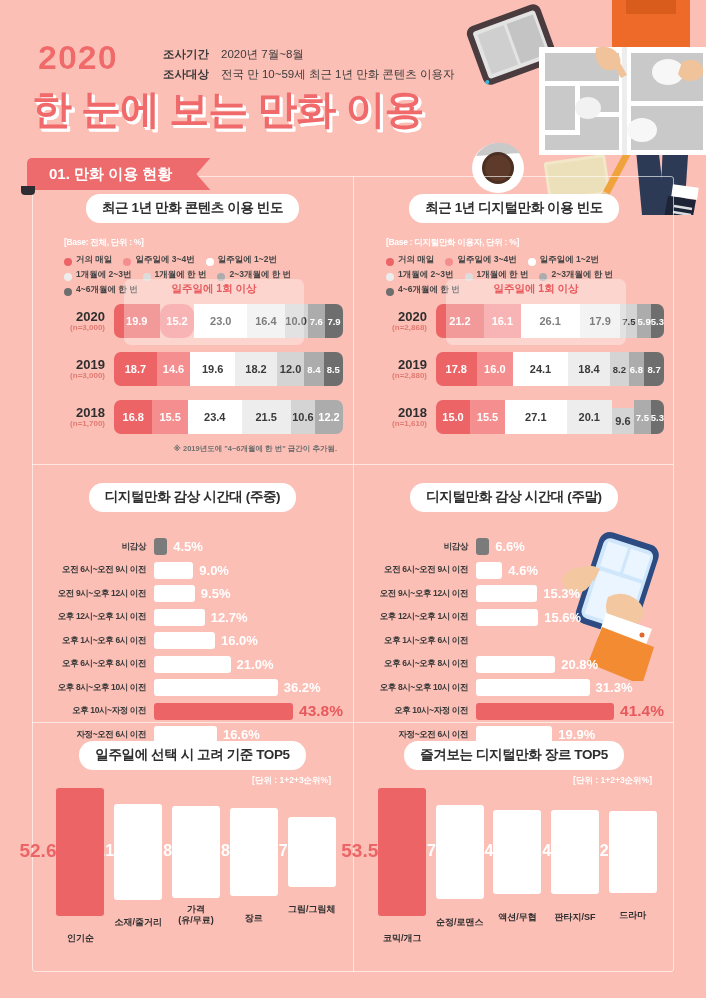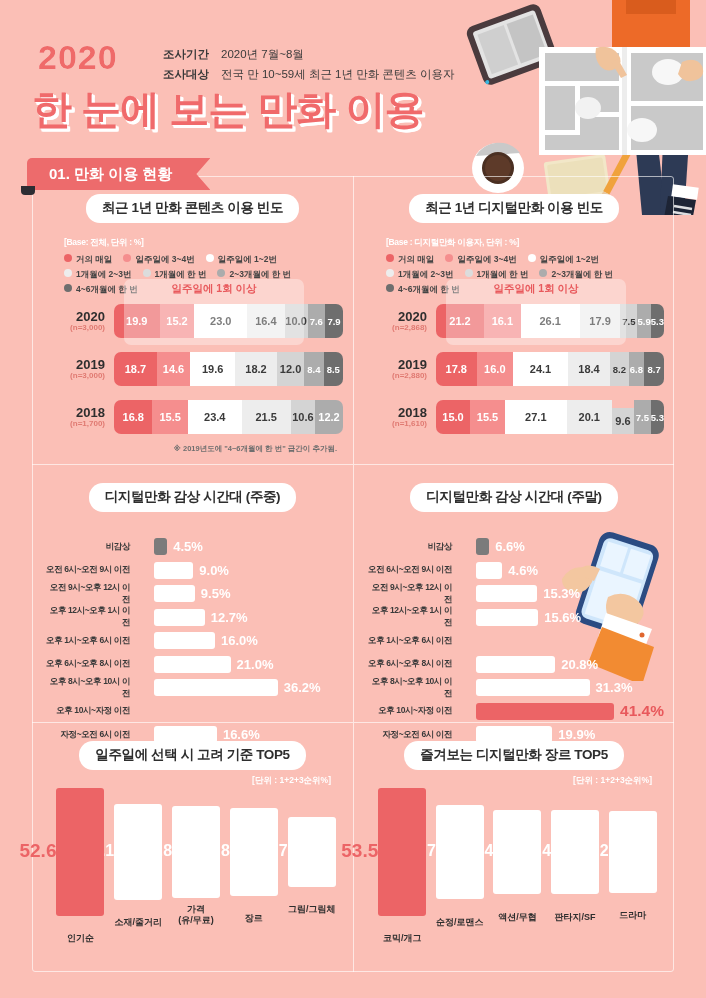--- a/index.html
+++ b/index.html
@@ -67,21 +67,21 @@
     margin:18px auto 0; display:table; padding:5px 16px 6px;
     background:#fff; border-radius:14px;
     font-size:13.5px; font-weight:bold; color:#2e2e2e; letter-spacing:-.4px;
     position:relative; z-index:3;
   }
 
   .baseline { margin:14px 0 0 22px; font-size:8.5px; color:#fff; font-weight:bold; letter-spacing:-.3px; }
 
   
   .legend { margin:5px 0 0 22px; display:flex; flex-wrap:wrap; max-width:300px; row-gap:3px; }
-  .lg { display:flex; align-items:flex-start; margin-right:11px; font-size:8.5px; font-weight:bold; color:#444; white-space:nowrap; }
+  .lg { display:flex; align-items:flex-end; margin-right:11px; font-size:8.5px; font-weight:bold; color:#444; white-space:nowrap; }
   .dot { width:8px; height:8px; border-radius:50%; margin-right:4px; display:inline-block; }
 
   
   .weekcap {
     position:absolute; top:103px; left:92px; width:180px; height:66px;
     background:rgba(255,255,255,.34); border-radius:7px 7px 7px 7px; z-index:1;
   }
   .weekcap-txt {
     position:absolute; top:106px; left:92px; width:180px;
     text-align:center; font-size:10.5px; font-weight:bold; color:#E8595C; z-index:2;
@@ -91,21 +91,21 @@
   .sylab { width:72px; text-align:right; padding-right:9px; flex:none; }
   .syear { font-size:13px; font-weight:bold; color:#2e2e2e; line-height:1.05; }
   .sn { font-size:8px; color:#E07A72; font-weight:bold; }
   .sbar { flex:1; display:flex; height:34px; border-radius:7px; overflow:hidden; }
   .seg { display:flex; align-items:center; justify-content:center; font-weight:bold; font-size:11px; }
   .footnote { position:absolute; bottom:10px; right:16px; font-size:7.5px; color:#6f6f6f; font-weight:bold; }
 
   
   .hrows { position:absolute; top:72px; left:10px; right:10px; }
   .hrow { display:flex; align-items:center; height:19px; margin-bottom:4.5px; }
-  .hlab { width:112px; text-align:right; padding-right:24px; font-size:8.5px; font-weight:bold; color:#3a3a3a; flex:none; letter-spacing:-.4px; }
+  .hlab { width:112px; text-align:right; padding-right:8px; font-size:8.5px; font-weight:bold; color:#3a3a3a; flex:none; letter-spacing:-.4px; }
   .htrack { flex:1; display:flex; align-items:center; }
   .hbar { height:17px; border-radius:3px; background:#fff; }
   .hval { margin-left:6px; font-size:13px; font-weight:bold; color:#fff; white-space:nowrap; }
   .hrow.hi .hval { color:#E8595C; font-size:15.5px; }
   .hrow.na .hbar { background:#7b7b7b; }
   .hrow.na .hval { color:#fff; }
   .hrow.hi .hbar { background:#EC6466; }
 
   
   .unit { position:absolute; top:52px; right:22px; font-size:8.5px; color:#fff; font-weight:bold; }
@@ -244,21 +244,21 @@
     <div class="weekcap"></div>
     <div class="weekcap-txt">일주일에 1회 이상</div>
     <div class="stackrows">
         <div class="srow">
           <div class="sylab">
             <div class="syear">2020</div>
             <div class="sn">(n=3,000)</div>
           </div>
           <div class="sbar">
             <div class="seg" style="flex: 19.9 0 0px; background: rgb(236, 100, 102); color: rgb(255, 255, 255);">19.9</div>
-            <div class="seg" style="flex: 15.2 0 0px; background: rgb(245, 142, 142); color: rgb(255, 255, 255);">15.2</div>
+            <div class="seg" style="flex: 15.2 0 0px; background: rgb(245, 142, 142); color: rgb(255, 255, 255); border-radius: 11px;">15.2</div>
             <div class="seg" style="flex: 23 0 0px; background: rgb(255, 255, 255); color: rgb(58, 58, 58);">23.0</div>
             <div class="seg" style="flex: 16.4 0 0px; background: rgb(237, 237, 237); color: rgb(58, 58, 58);">16.4</div>
             <div class="seg" style="flex: 10 0 0px; background: rgb(212, 212, 212); color: rgb(58, 58, 58);">10.0</div>
             <div class="seg" style="flex: 7.6 0 0px; background: rgb(172, 172, 172); color: rgb(255, 255, 255); font-size: 9.5px;">7.6</div>
             <div class="seg" style="flex: 7.9 0 0px; background: rgb(110, 110, 110); color: rgb(255, 255, 255); font-size: 9.5px;">7.9</div>
           </div>
         </div>
         <div class="srow">
           <div class="sylab">
             <div class="syear">2019</div>
@@ -423,20 +423,24 @@
         </div>
         <div class="hrow">
           <div class="hlab">오후 8시~오후 10시 이전</div>
           <div class="htrack">
             <div class="hbar" style="width: 65.5068%;"></div>
             <div class="hval">36.2%</div>
           </div>
         </div>
         <div class="hrow hi">
           <div class="hlab">오후 10시~자정 이전</div>
+          <div class="htrack">
+            <div class="hbar" style="width: 78%;"></div>
+            <div class="hval">43.8%</div>
+          </div>
         </div>
         <div class="hrow">
           <div class="hlab">자정~오전 6시 이전</div>
           <div class="htrack">
             <div class="hbar" style="width: 33.2877%;"></div>
             <div class="hval">16.6%</div>
           </div>
         </div>
       </div>
   </div>

